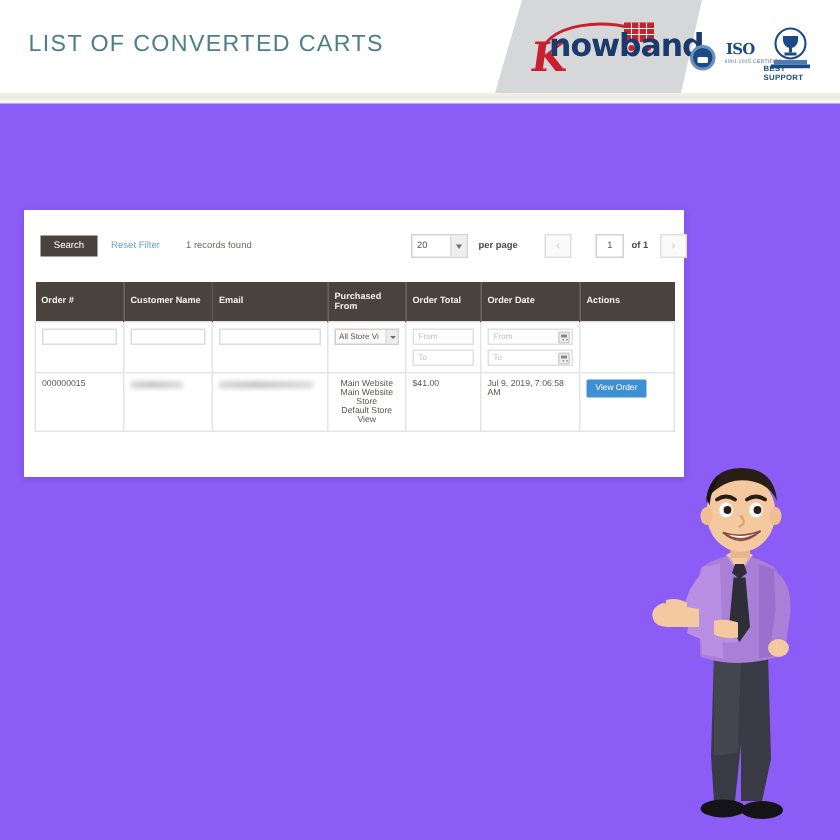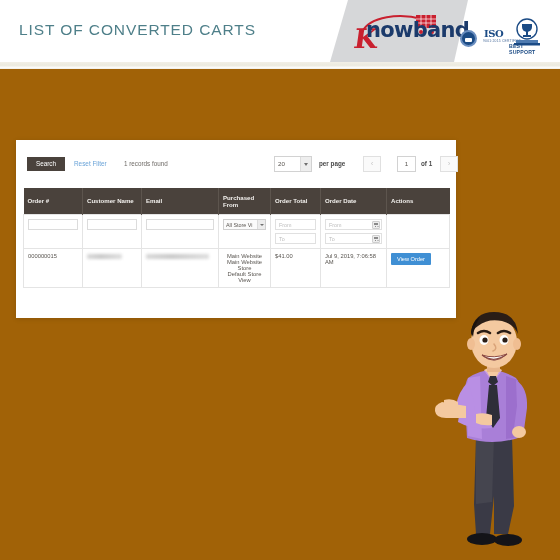--- a/index.html
+++ b/index.html
@@ -2,21 +2,21 @@
 <html><head>
 <meta charset="utf-8">
 <style>
   * { box-sizing: border-box; margin: 0; padding: 0; }
   html, body {
     width: 560px; height: 560px;
     font-family: "Liberation Sans", sans-serif;
     background: #ffffff;
     overflow: hidden;
   }
-  #root { position: relative; width: 560px; height: 560px; background: #a16207; }
+  #root { position: relative; width: 560px; height: 560px; background: #8b5cf6; }
 
   
   .header {
     position: absolute; left: 0; top: 0; width: 560px; height: 62px;
     background: #ffffff; overflow: hidden;
   }
   .header-grey {
     position: absolute; right: 0; top: 0; width: 230px; height: 62px;
     background: #d6d7d9;
     clip-path: polygon(18px 0, 230px 0, 230px 62px, 0 62px);

